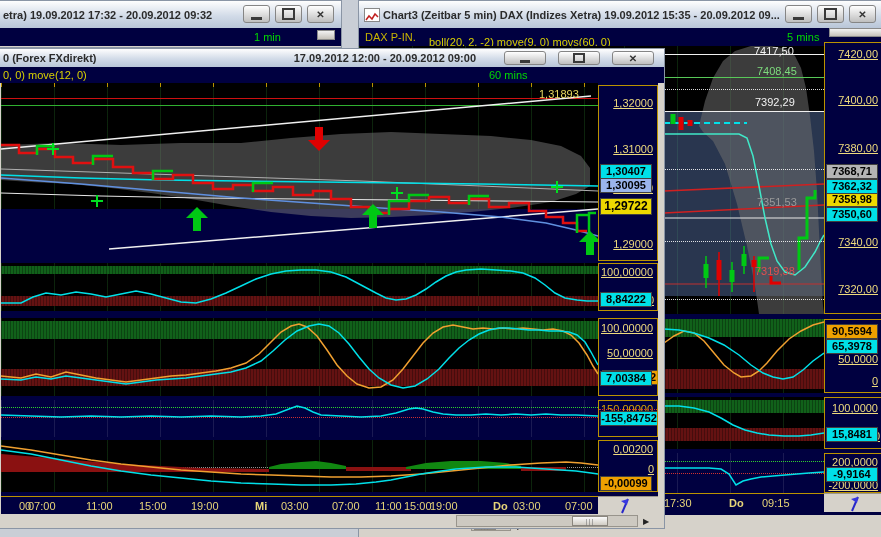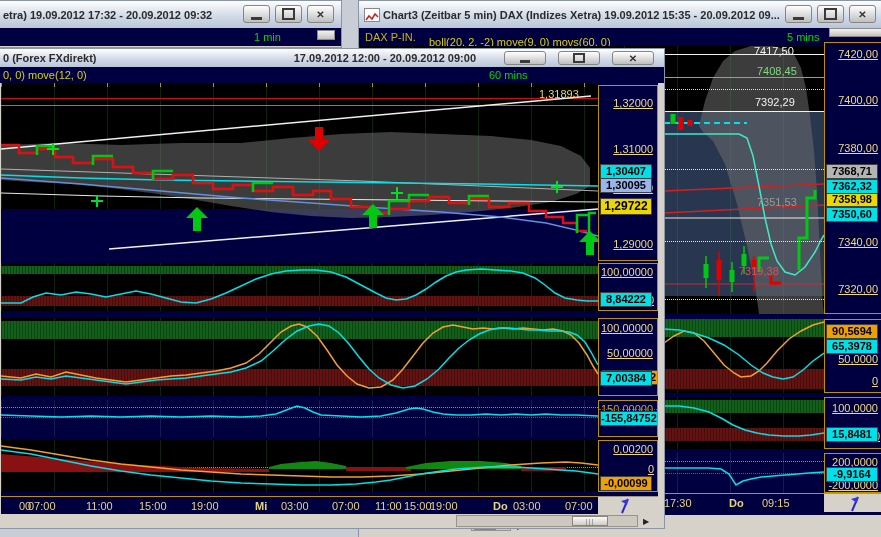--- a/index.html
+++ b/index.html
@@ -137,21 +137,21 @@
       <div class="hline" style="top:31px;border-top:1px solid #58c858"></div>
       <div class="hline" style="top:43px;border-top:1px dotted rgba(255,255,255,.85)"></div>
       <div class="hline" style="top:65px;border-top:1px solid #f0f0f0"></div>
       <div class="hline" style="top:123px;border-top:1px dotted rgba(255,255,255,.85)"></div>
       <div class="hline" style="top:195px;border-top:1px dotted rgba(255,255,255,.85)"></div>
       <div class="hline" style="top:253px;border-top:1px dotted rgba(255,255,255,.85)"></div>
       <span class="c-label" style="left:395px;top:-1px;color:#f2f2f2">7417,50</span>
       <span class="c-label" style="left:398px;top:19px;color:#7ddb7d">7408,45</span>
       <span class="c-label" style="left:396px;top:50px;color:#f2f2f2">7392,29</span>
       <span class="c-label" style="left:398px;top:150px;color:#9a9a9a">7351,53</span>
-      <span class="c-label" style="left:380px;top:219px;color:#e05050">7319,38</span>
+      <span class="c-label" style="left:396px;top:219px;color:#e05050">7319,38</span>
     </div>
 
     <div class="pane" style="top:273px;height:74px;width:465px">
       <div class="band g" style="top:0;height:18px"></div>
       <div class="band r" style="top:50px;height:20px"></div>
       <svg width="465" height="74" viewBox="0 0 465 74">
         <polyline fill="none" stroke="#f0a030" stroke-width="1.5" points="305,24 315,17 325,12 335,14 345,22 355,34 365,46 375,54 382,58 392,57 400,52 408,44 418,32 430,20 442,12 454,6 465,3"></polyline>
         <polyline fill="none" stroke="#00e0e8" stroke-width="1.5" points="305,10 320,11 335,14 350,19 365,26 380,36 392,46 404,54 414,58 424,60 434,58 444,51 454,42 465,34"></polyline>
       </svg>
     </div>

